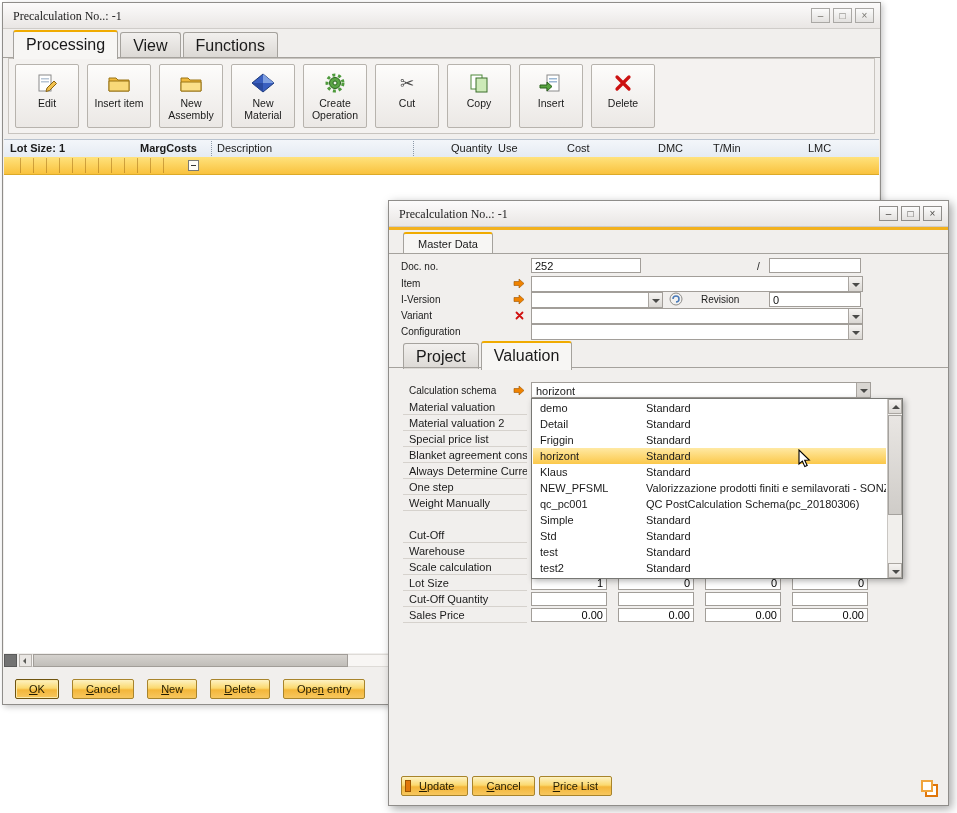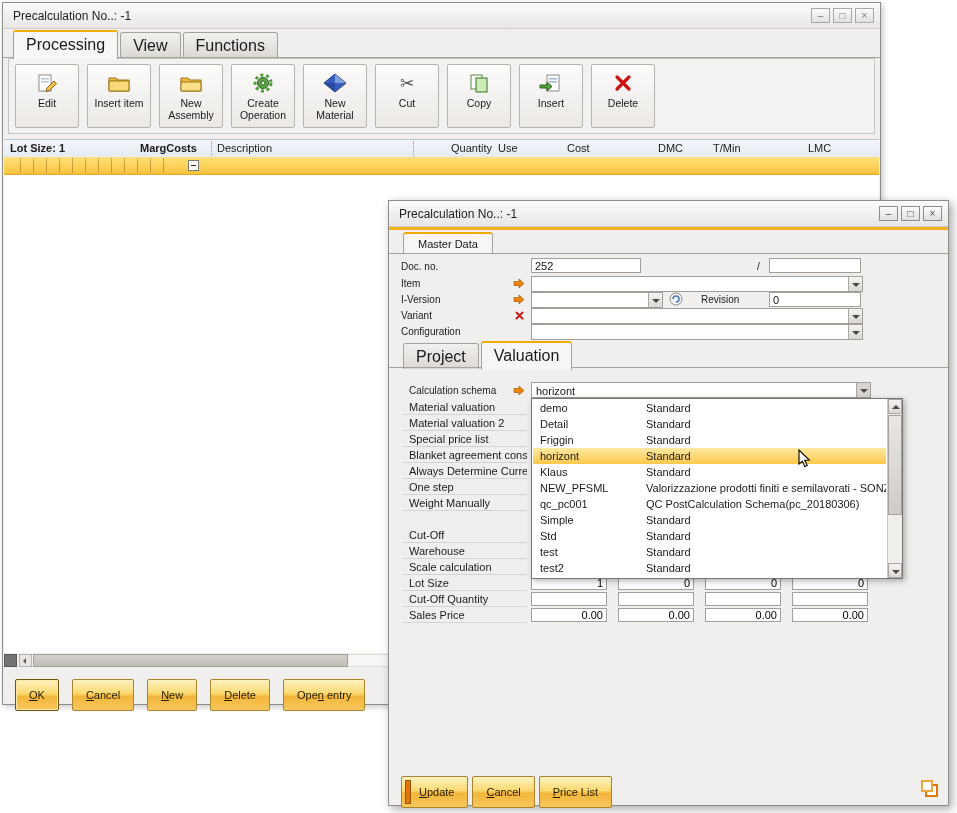--- a/index.html
+++ b/index.html
@@ -4,21 +4,21 @@
 <style>
   * { margin:0; padding:0; box-sizing:border-box; }
   html,body { width:957px; height:813px; background:#ffffff; font-family:"Liberation Sans", sans-serif; position:relative; overflow:hidden; font-size:11px; color:#1a1a1a; }
   u { text-decoration:underline; }
 
   .window { position:absolute; background:#f1efed; border:1px solid #8f8d8a; }
   .bg-window { left:2px; top:2px; width:879px; height:703px; box-shadow:2px 2px 6px rgba(0,0,0,.22); }
   .fg-window { left:388px; top:200px; width:561px; height:606px; box-shadow:3px 3px 9px rgba(0,0,0,.35); z-index:3; }
 
   .titlebar { position:absolute; left:0; top:0; right:0; height:26px; background:linear-gradient(#fcfbfb,#e9e6e4); border-bottom:1px solid #cfccc9; }
-  .titlebar .title { position:absolute; left:10px; top:6px; font-size:12px; color:#222; white-space:nowrap; }
+  .titlebar .title { position:absolute; left:10px; top:6px; font-size:12px; color:#222; white-space:nowrap;font-family:Liberation Serif, serif; }
   .win-controls { position:absolute; right:6px; top:5px; display:flex; gap:3px; }
   .win-btn { width:19px; height:15px; border:1px solid #aaa8a5; background:linear-gradient(#fbfbfb,#e3e1df); color:#77756f; font-size:10px; line-height:13px; text-align:center; cursor:default; }
   .fg-window .win-btn { color:#4e4c49; border-color:#8f8d8a; }
 
   
   .tabstrip { position:absolute; display:flex; align-items:flex-end; height:27px; }
   .bg-tabstrip { left:10px; top:27px; }
   .wtab { border:1px solid #a5a29d; border-bottom:none; border-radius:3px 3px 0 0; padding:4px 12px 3px; background:linear-gradient(#f2f0ee,#dbd8d4); margin-right:2px; font-size:16px; position:relative; top:1px; white-space:nowrap; }
   .wtab.active { background:#f7f6f4; border-top:2px solid #f0ab00; padding-bottom:5px; top:2px; z-index:2; }
   .tabline { position:absolute; left:0; right:0; border-top:1px solid #a5a29d; }
@@ -49,21 +49,21 @@
   .hs-track { position:absolute; left:15px; right:0; top:1px; height:13px; background:#f8f6f4; border:1px solid #dedbd7; }
   .hs-corner { position:absolute; left:0; top:1px; width:13px; height:13px; background:#737373; border:1px solid #5a5a5a; }
   .hs-left { position:absolute; left:15px; top:1px; width:13px; height:13px; background:#e9e6e3; border:1px solid #b5b1ac; }
   .hs-left::after { content:''; position:absolute; left:3px; top:3px; border:3.5px solid transparent; border-right-color:#5a5a56; border-left-width:0; }
   .hs-thumb { position:absolute; left:29px; top:1px; width:315px; height:13px; background:linear-gradient(#d5d2ce,#c1beb9); border:1px solid #a19d98; }
 
   
   .footer { position:absolute; display:flex; }
   .bg-footer { left:12px; top:676px; gap:13px; }
   .fg-footer { left:12px; top:575px; gap:4px; }
-  .gold-btn { position:relative; height:32px; padding:0 13px; border:1px solid #a8842c; border-radius:2px; font-size:11px; color:#231c00; font-family:inherit; background:linear-gradient(#fdf2c3, #fbd96f 45%, #f3b63a 55%, #f7c75e); display:flex; align-items:center; justify-content:flex-start; cursor:default; white-space:nowrap; }
+  .gold-btn { position:relative; height:20px; padding:0 13px; border:1px solid #a8842c; border-radius:2px; font-size:11px; color:#231c00; font-family:inherit; background:linear-gradient(#fdf2c3, #fbd96f 45%, #f3b63a 55%, #f7c75e); display:flex; align-items:center; justify-content:flex-start; cursor:default; white-space:nowrap; }
   .gold-btn.focused { border-color:#6f5410; box-shadow:inset 0 0 0 1px #fbe9a8; }
   .gold-btn.default-btn { padding-left:17px; }
   .gold-btn.default-btn::before { content:''; position:absolute; left:3px; top:3px; bottom:3px; width:4px; background:#e0760a; border:1px solid #9c5400; }
 
   
   .goldline { position:absolute; left:0; right:0; top:26px; height:3px; background:#f2b11e; }
   .mtab { position:absolute; left:14px; top:31px; height:21px; padding:4px 14px 0; background:#f7f6f4; border:1px solid #a5a29d; border-bottom:none; border-top:2px solid #f0ab00; border-radius:3px 3px 0 0; font-size:11px; z-index:2; }
   .flabel { position:absolute; font-size:10px; white-space:nowrap; }
   .tinput { position:absolute; height:15px; background:#fff; border:1px solid #a29e99; font-size:11px; font-family:inherit; padding:0 3px; color:#111; }
   .combo { position:absolute; height:16px; background:#fff; border:1px solid #a29e99; }
@@ -151,36 +151,36 @@
           <svg width="26" height="22">
             <path d="M3 6 h7 l2 2 h11 v11 h-20 z" fill="#f0b93c" stroke="#9a7414"></path>
             <path d="M3 10 h20 v9 h-20 z" fill="#fbe08a" stroke="#9a7414"></path>
           </svg>
         </div>
         <div class="tool-label">New Assembly</div>
       </div>
       <div class="tool-btn">
         <div class="tool-icon">
           <svg width="26" height="22">
+            <polygon points="13,2 24,11 13,20 2,11" fill="#3a5fc0" stroke="#1e3a78"></polygon>
+            <polygon points="13,2 24,11 13,11" fill="#7f9fe0"></polygon>
+            <polygon points="2,11 13,11 13,20" fill="#2a4aa0"></polygon>
+          </svg>
+        </div>
+        <div class="tool-label">New Material</div>
+      </div>
+      <div class="tool-btn">
+        <div class="tool-icon">
+          <svg width="26" height="22">
             <circle cx="13" cy="11" r="8" fill="none" stroke="#4e9a3c" stroke-width="3" stroke-dasharray="3 2.8"></circle>
             <circle cx="13" cy="11" r="5.5" fill="#5aa545" stroke="#2c641e"></circle>
             <circle cx="13" cy="11" r="2" fill="#eef6ea" stroke="#2c641e"></circle>
           </svg>
         </div>
         <div class="tool-label">Create Operation</div>
-      </div>
-      <div class="tool-btn">
-        <div class="tool-icon">
-          <svg width="26" height="22">
-            <polygon points="13,2 24,11 13,20 2,11" fill="#3a5fc0" stroke="#1e3a78"></polygon>
-            <polygon points="13,2 24,11 13,11" fill="#7f9fe0"></polygon>
-            <polygon points="2,11 13,11 13,20" fill="#2a4aa0"></polygon>
-          </svg>
-        </div>
-        <div class="tool-label">New Material</div>
       </div>
       <div class="tool-btn">
         <div class="tool-icon">
           <span style="font-size:17px;color:#4a4a4a;line-height:1">✂</span>
         </div>
         <div class="tool-label">Cut</div>
       </div>
       <div class="tool-btn">
         <div class="tool-icon">
           <svg width="26" height="22">

